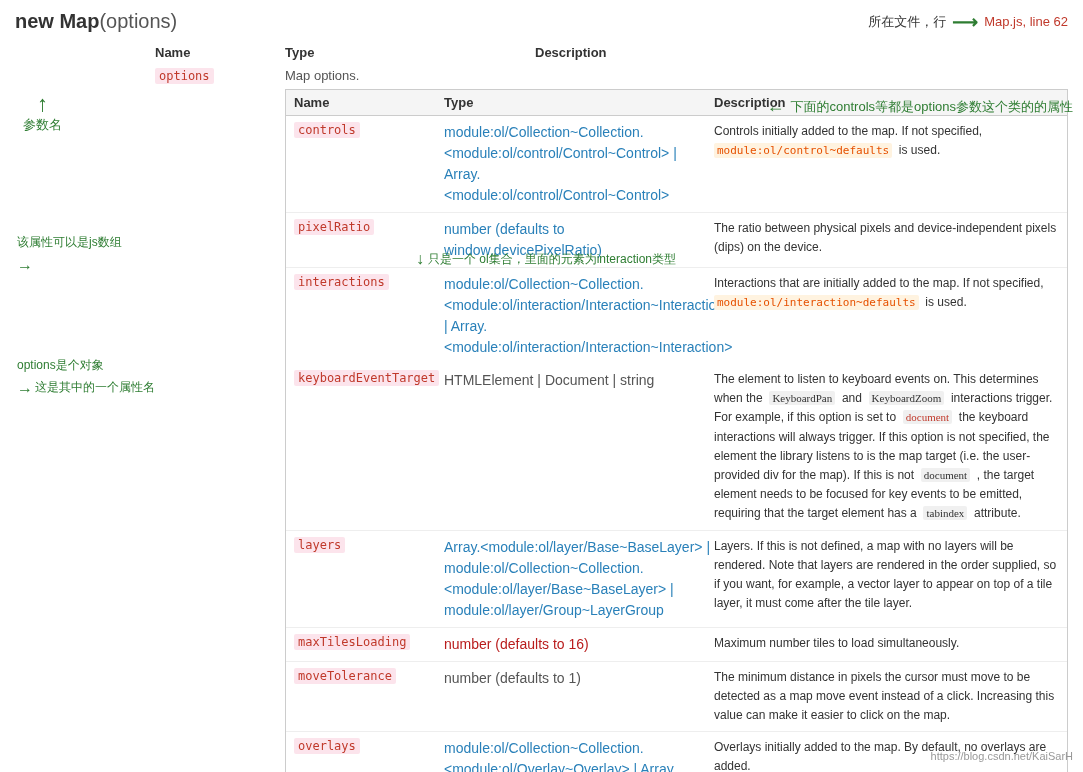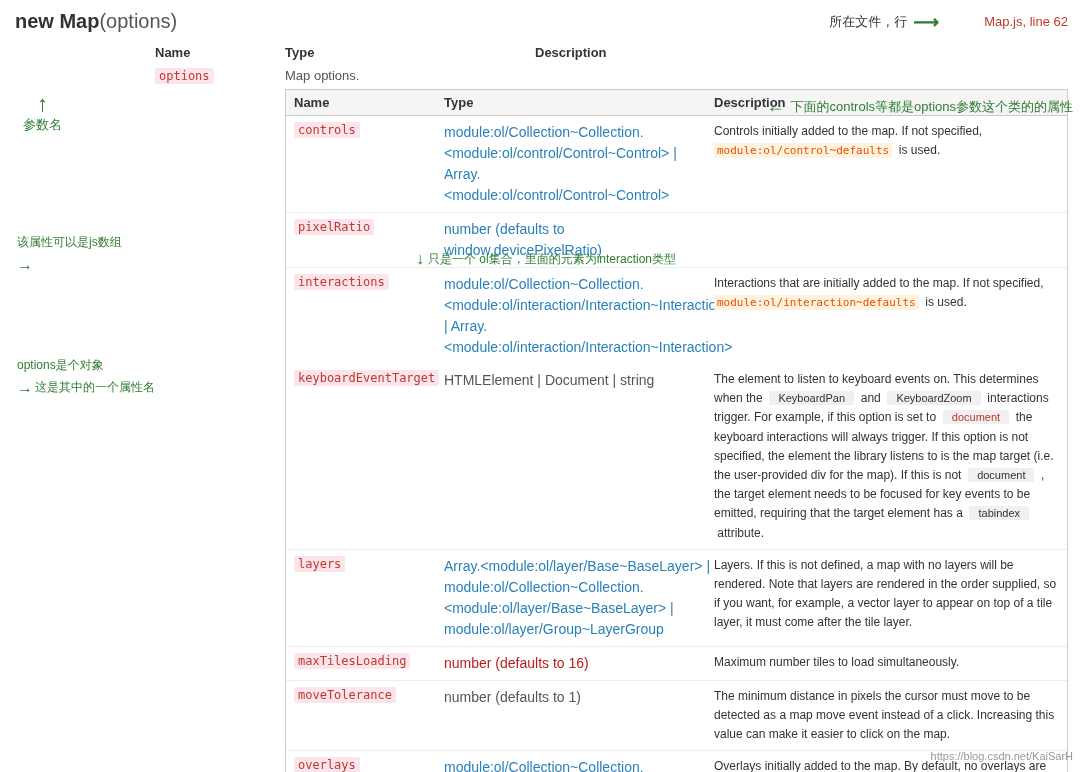--- a/index.html
+++ b/index.html
@@ -76,23 +76,23 @@
       color: #2980b9;
       font-size: 14px;
       line-height: 1.5;
     }
     .desc-text {
       font-size: 12px;
       color: #333;
       line-height: 1.6;
     }
     .code-inline {
-      font-family: Liberation Sans, sans-serif;
+      font-family: Liberation Serif, serif;
       background: #f0f0f0;
-      padding: 1px 9px;
+      padding: 1px 3px;
       border-radius: 2px;
       font-size: 11px;
     }
     .code-highlight {
       font-family: monospace;
       background: #fff3e0;
       color: #e65100;
       padding: 1px 3px;
       border-radius: 2px;
       font-size: 11px;
@@ -113,21 +113,21 @@
       font-size: 18px;
       font-weight: bold;
     }
     .watermark {
       position: fixed;
       bottom: 10px;
       right: 10px;
       color: #999;
       font-size: 11px;
     }
-    .highlight-red { color: #c0392b; margin-left: 39px; }
+    .highlight-red { color: #c0392b; }
     .top-section {
       display: flex;
       justify-content: space-between;
       margin-bottom: 8px;
     }
     .chinese-annotation {
       color: #2e7d32;
       font-size: 13px;
       line-height: 1.6;
     }
@@ -216,20 +216,23 @@
               
             </div>
           </div>
 
           <div class="table-row" style="position:relative;">
             <div>
               <span class="param-name">pixelRatio</span>
             </div>
             <div class="type-text">
               number (defaults to window.devicePixelRatio)
+            </div>
+            <div class="desc-text">
+              The ratio between physical pixels and device-independent pixels (dips) on the device.
             </div>
           </div>
 
           <div style="position:relative;">
 
             <div style="position:absolute; left:130px; top:-18px; color:#2e7d32; font-size:12px; display:flex; align-items:center; gap:4px; white-space:nowrap;">
               <span style="font-size:16px;">↓</span>
               <span>只是一个 ol集合，里面的元素为interaction类型</span>
             </div>
             <div class="table-row">

